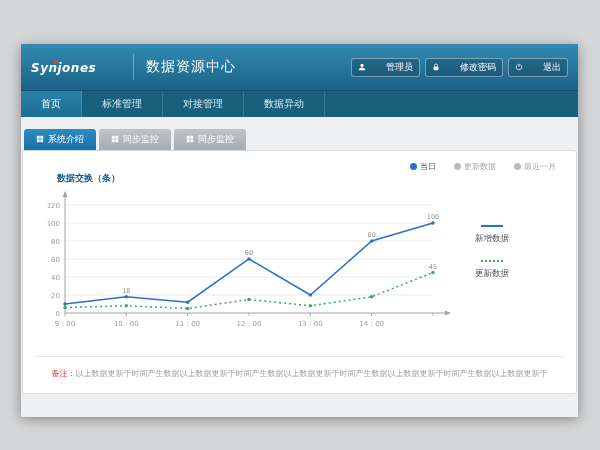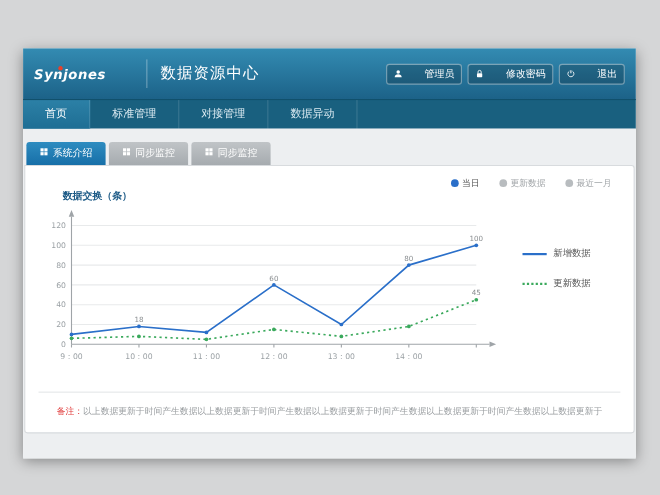--- a/index.html
+++ b/index.html
@@ -53,21 +53,21 @@
     display:flex;flex-direction:column;
   }
   .legend-top{display:flex;justify-content:flex-end;gap:18px;font-size:8px;color:#555;padding:2px 8px 0;}
   .legend-top .lg-item{display:flex;align-items:center;cursor:pointer;}
   .legend-top .dot{width:7px;height:7px;border-radius:50%;display:inline-block;margin-right:3px;}
   .legend-top .muted{color:#a2a6a9;}
   .y-title{font-size:9px;font-weight:bold;color:#1c5a86;margin:0 0 2px 22px;}
   .chart-row{display:flex;align-items:flex-start;}
   svg.chart{width:438px;height:158px;flex:0 0 auto;}
   .series-legend{padding-top:38px;margin-left:2px;}
-  .sl-item{display:flex;align-items:center;gap:6px;font-size:8.5px;color:#555;margin-bottom:15px;cursor:pointer;white-space:nowrap;}
+  .sl-item{display:flex;align-items:center;gap:6px;font-size:8.5px;color:#555;margin-bottom:15px;cursor:pointer;white-space:nowrap;flex-direction:column;}
   .sl-line{width:22px;height:0;border-top:2px solid #888;}
   .sl-line.dotted{border-top-style:dotted;}
   .x-title{text-align:right;padding-right:96px;font-size:9px;font-weight:bold;color:#1c5a86;margin-top:-8px;}
   .note{
     margin-top:auto;border-top:1px solid #e4e7e9;
     padding:11px 0 6px;text-align:center;font-size:8px;color:#9a9ea1;
   }
   .note .prefix{color:#e03a3a;}
 </style>
 </head>

